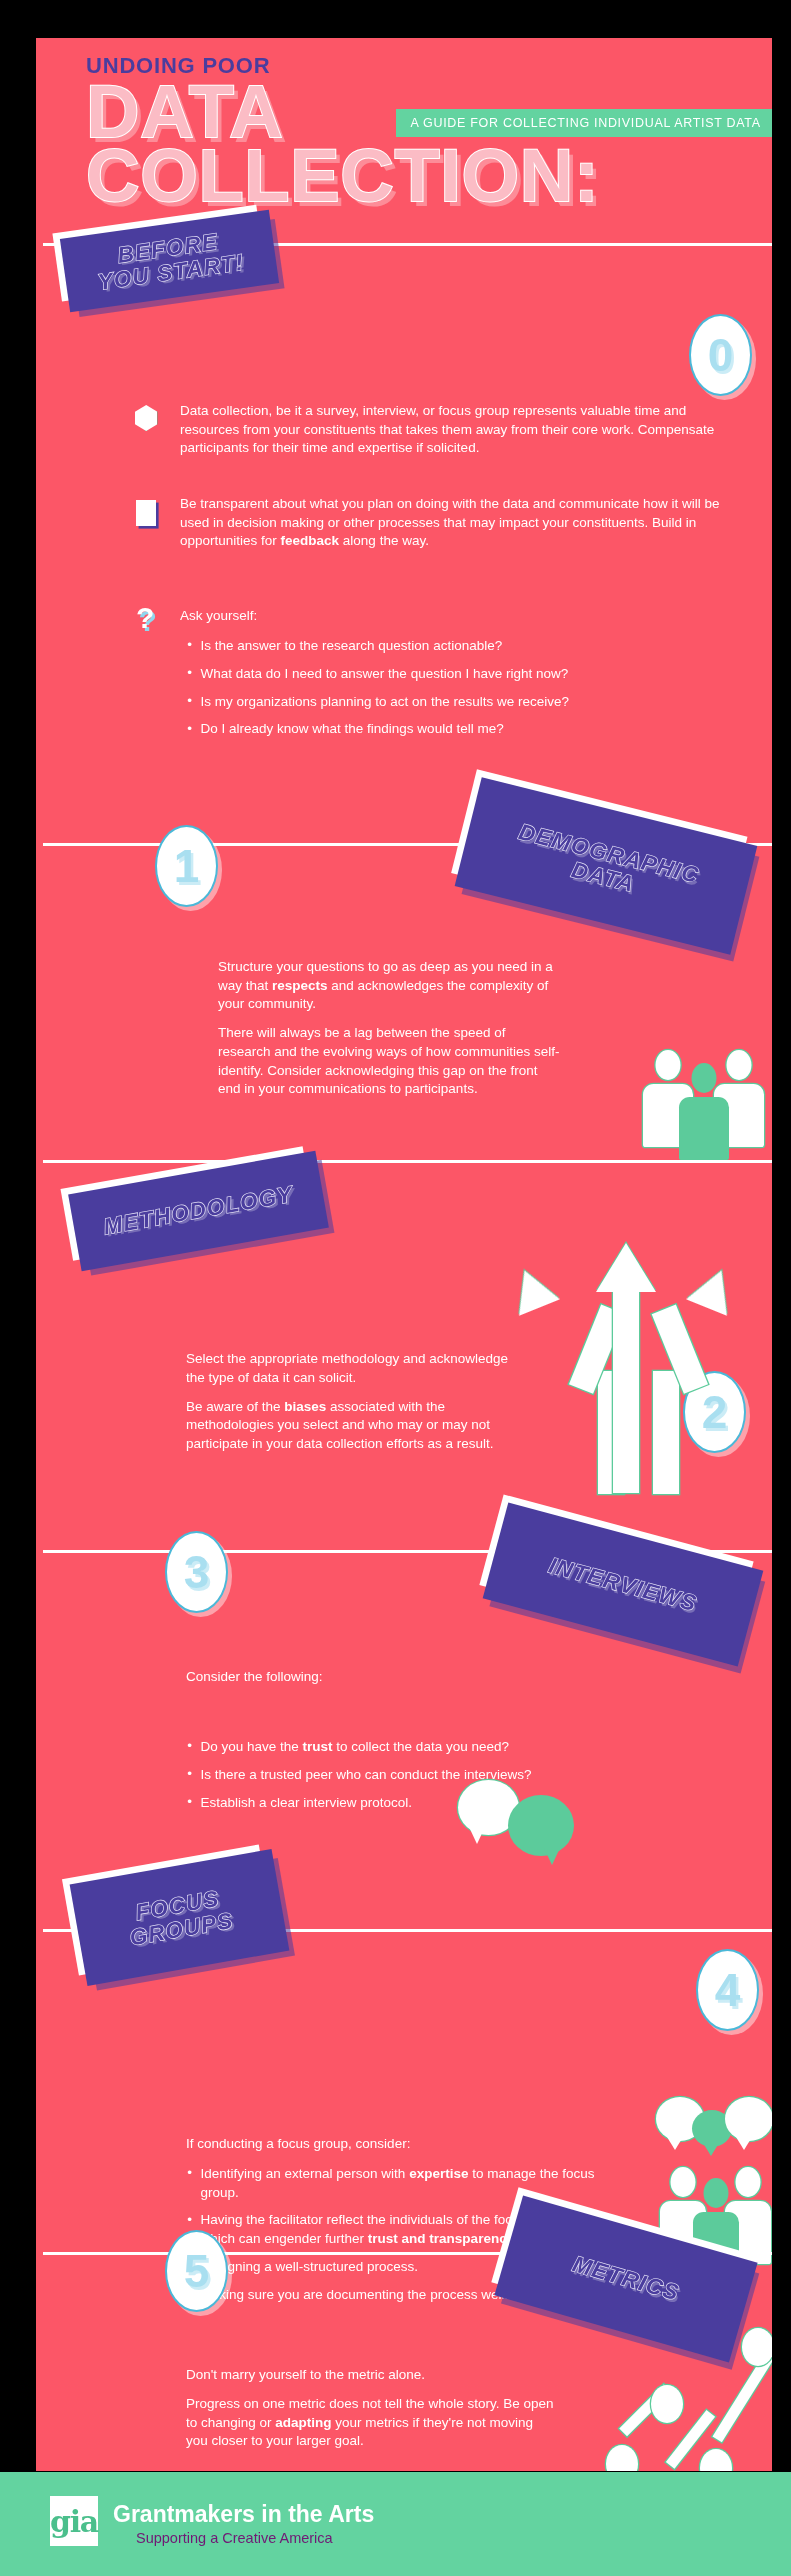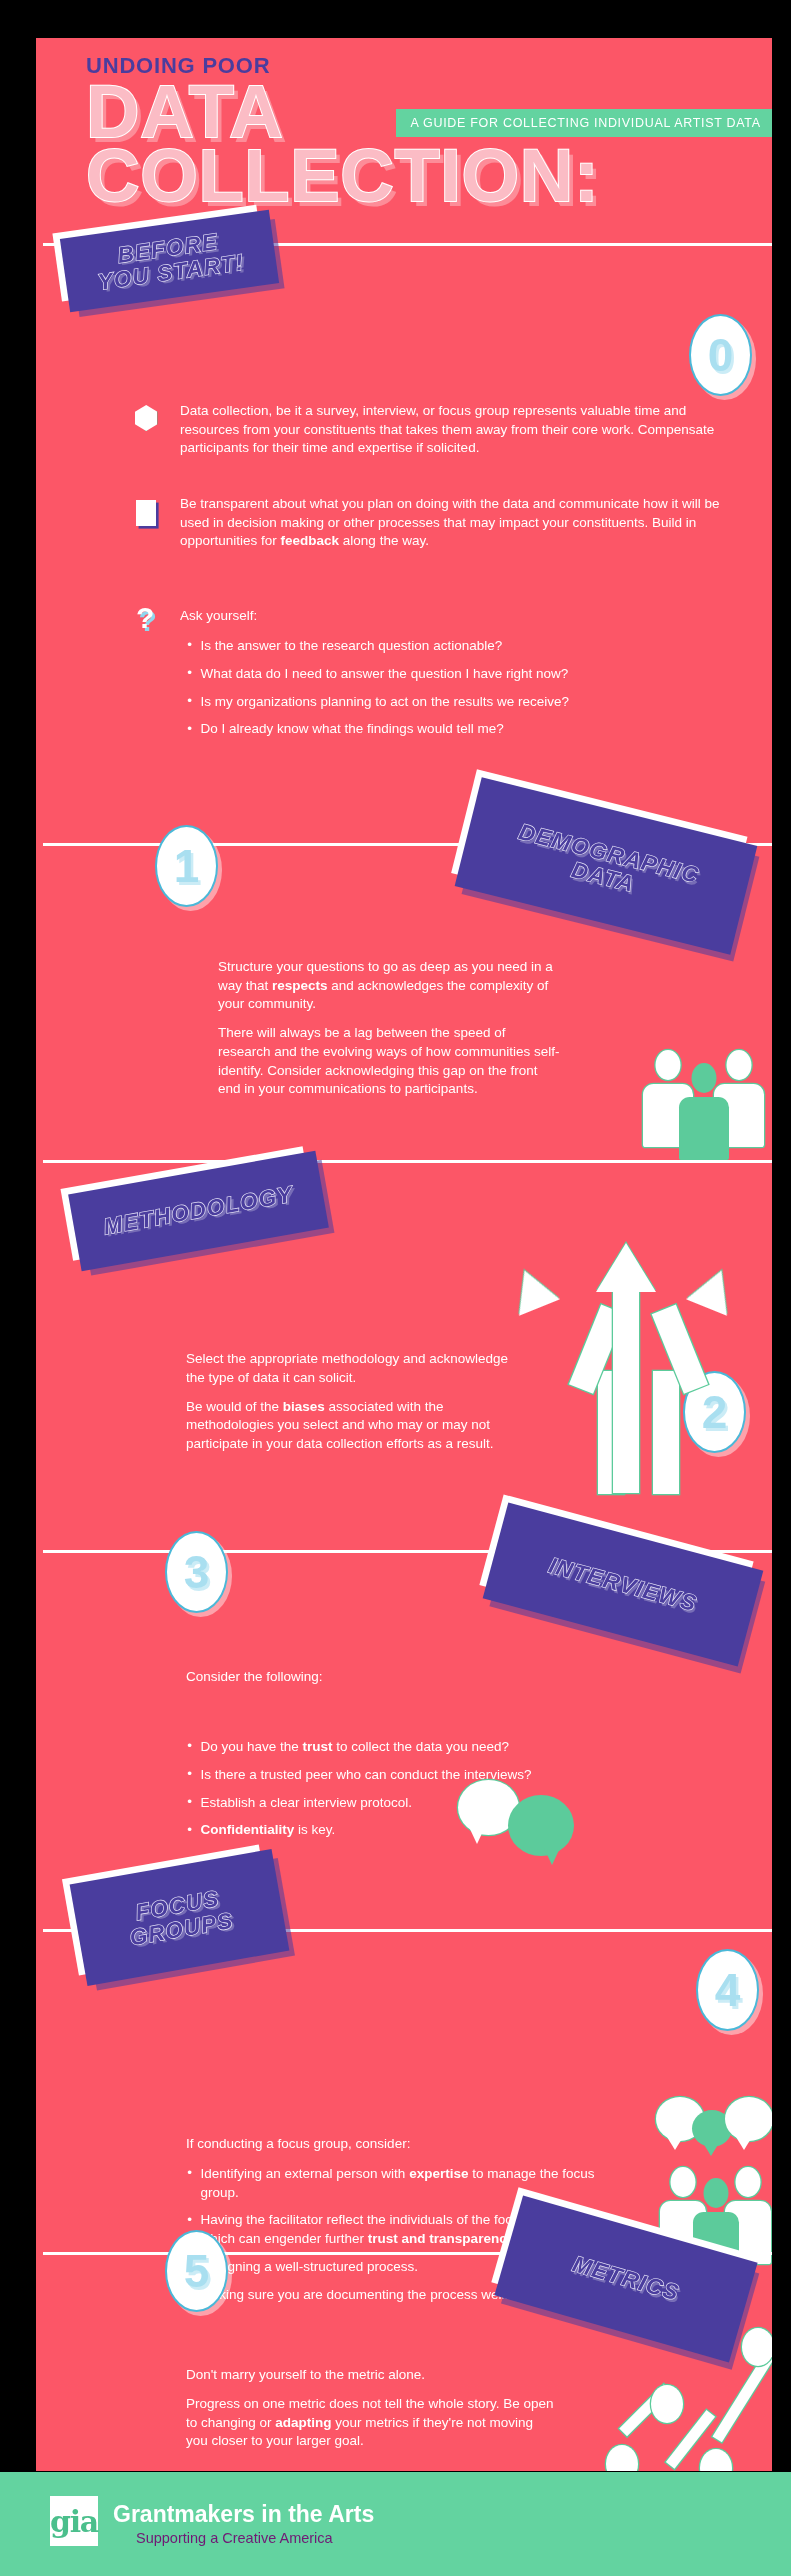--- a/index.html
+++ b/index.html
@@ -386,21 +386,21 @@
           <div>METHODOLOGY</div>
         </div>
       </div>
 
       <div class="badge" style="left:647px; top:1333px;">
         <span>2</span>
       </div>
 
       <div class="copy" style="left:150px; top:1312px; width:343px;">
         <p>Select the appropriate methodology and acknowledge the type of data it can solicit.</p>
-        <p><span>Be would of the </span><b>biases</b><span> associated with the methodologies you select and who may or may not participate in your data collection efforts as a result.</span></p>
+        <p><span>Be aware of the </span><b>biases</b><span> associated with the methodologies you select and who may or may not participate in your data collection efforts as a result.</span></p>
       </div>
 
       <div class="art" style="left:449px; top:1194px; width:277px; height:277px;">
 
         <div class="arrow" style="left:113px; top:139px; width:26px; height:123px;"></div>
         <div class="arrow" style="left:83px; top:71px; width:26px; height:86px; transform: rotate(22deg); transform-origin: 50% 100%;"></div>
         <div class="arrowhead" style="left:25px; top:37px; transform: rotate(-22deg); border-left-width:22.4px; border-right-width:22.4px; border-bottom-width:40px;"></div>
 
         <div class="arrow" style="left:128px; top:54px; width:26px; height:207px;"></div>
         <div class="arrowhead" style="left:111px; top:10.6px; border-left-width:30px; border-right-width:30px; border-bottom-width:49px;"></div>
@@ -424,21 +424,20 @@
         </div>
       </div>
 
       <div class="copy" style="left:150px; top:1630px; width:462px;">
         <p>Consider the following:</p>
       </div>
       <ul class="bullets" style="position:absolute; left:150px; top:1660px; width:462px;margin-top:40px;">
         <li><span>Do you have the </span><b>trust</b><span> to collect the data you need?</span></li>
         <li>Is there a trusted peer who can conduct the interviews?</li>
         <li>Establish a clear interview protocol.</li>
-        <li><b>Confidentiality</b><span> is key.</span></li>
       </ul>
 
       <div class="art" style="left:422px; top:1742px; width:145px; height:99px;">
         <div class="bubble white" style="left:0; top:0; width:61px; height:55px;">
           <div class="tail"></div>
         </div>
         <div class="bubble green" style="left:50px; top:14.5px; width:66px; height:61px;">
           <div class="tail" style="left:36px;"></div>
         </div>
       </div>

